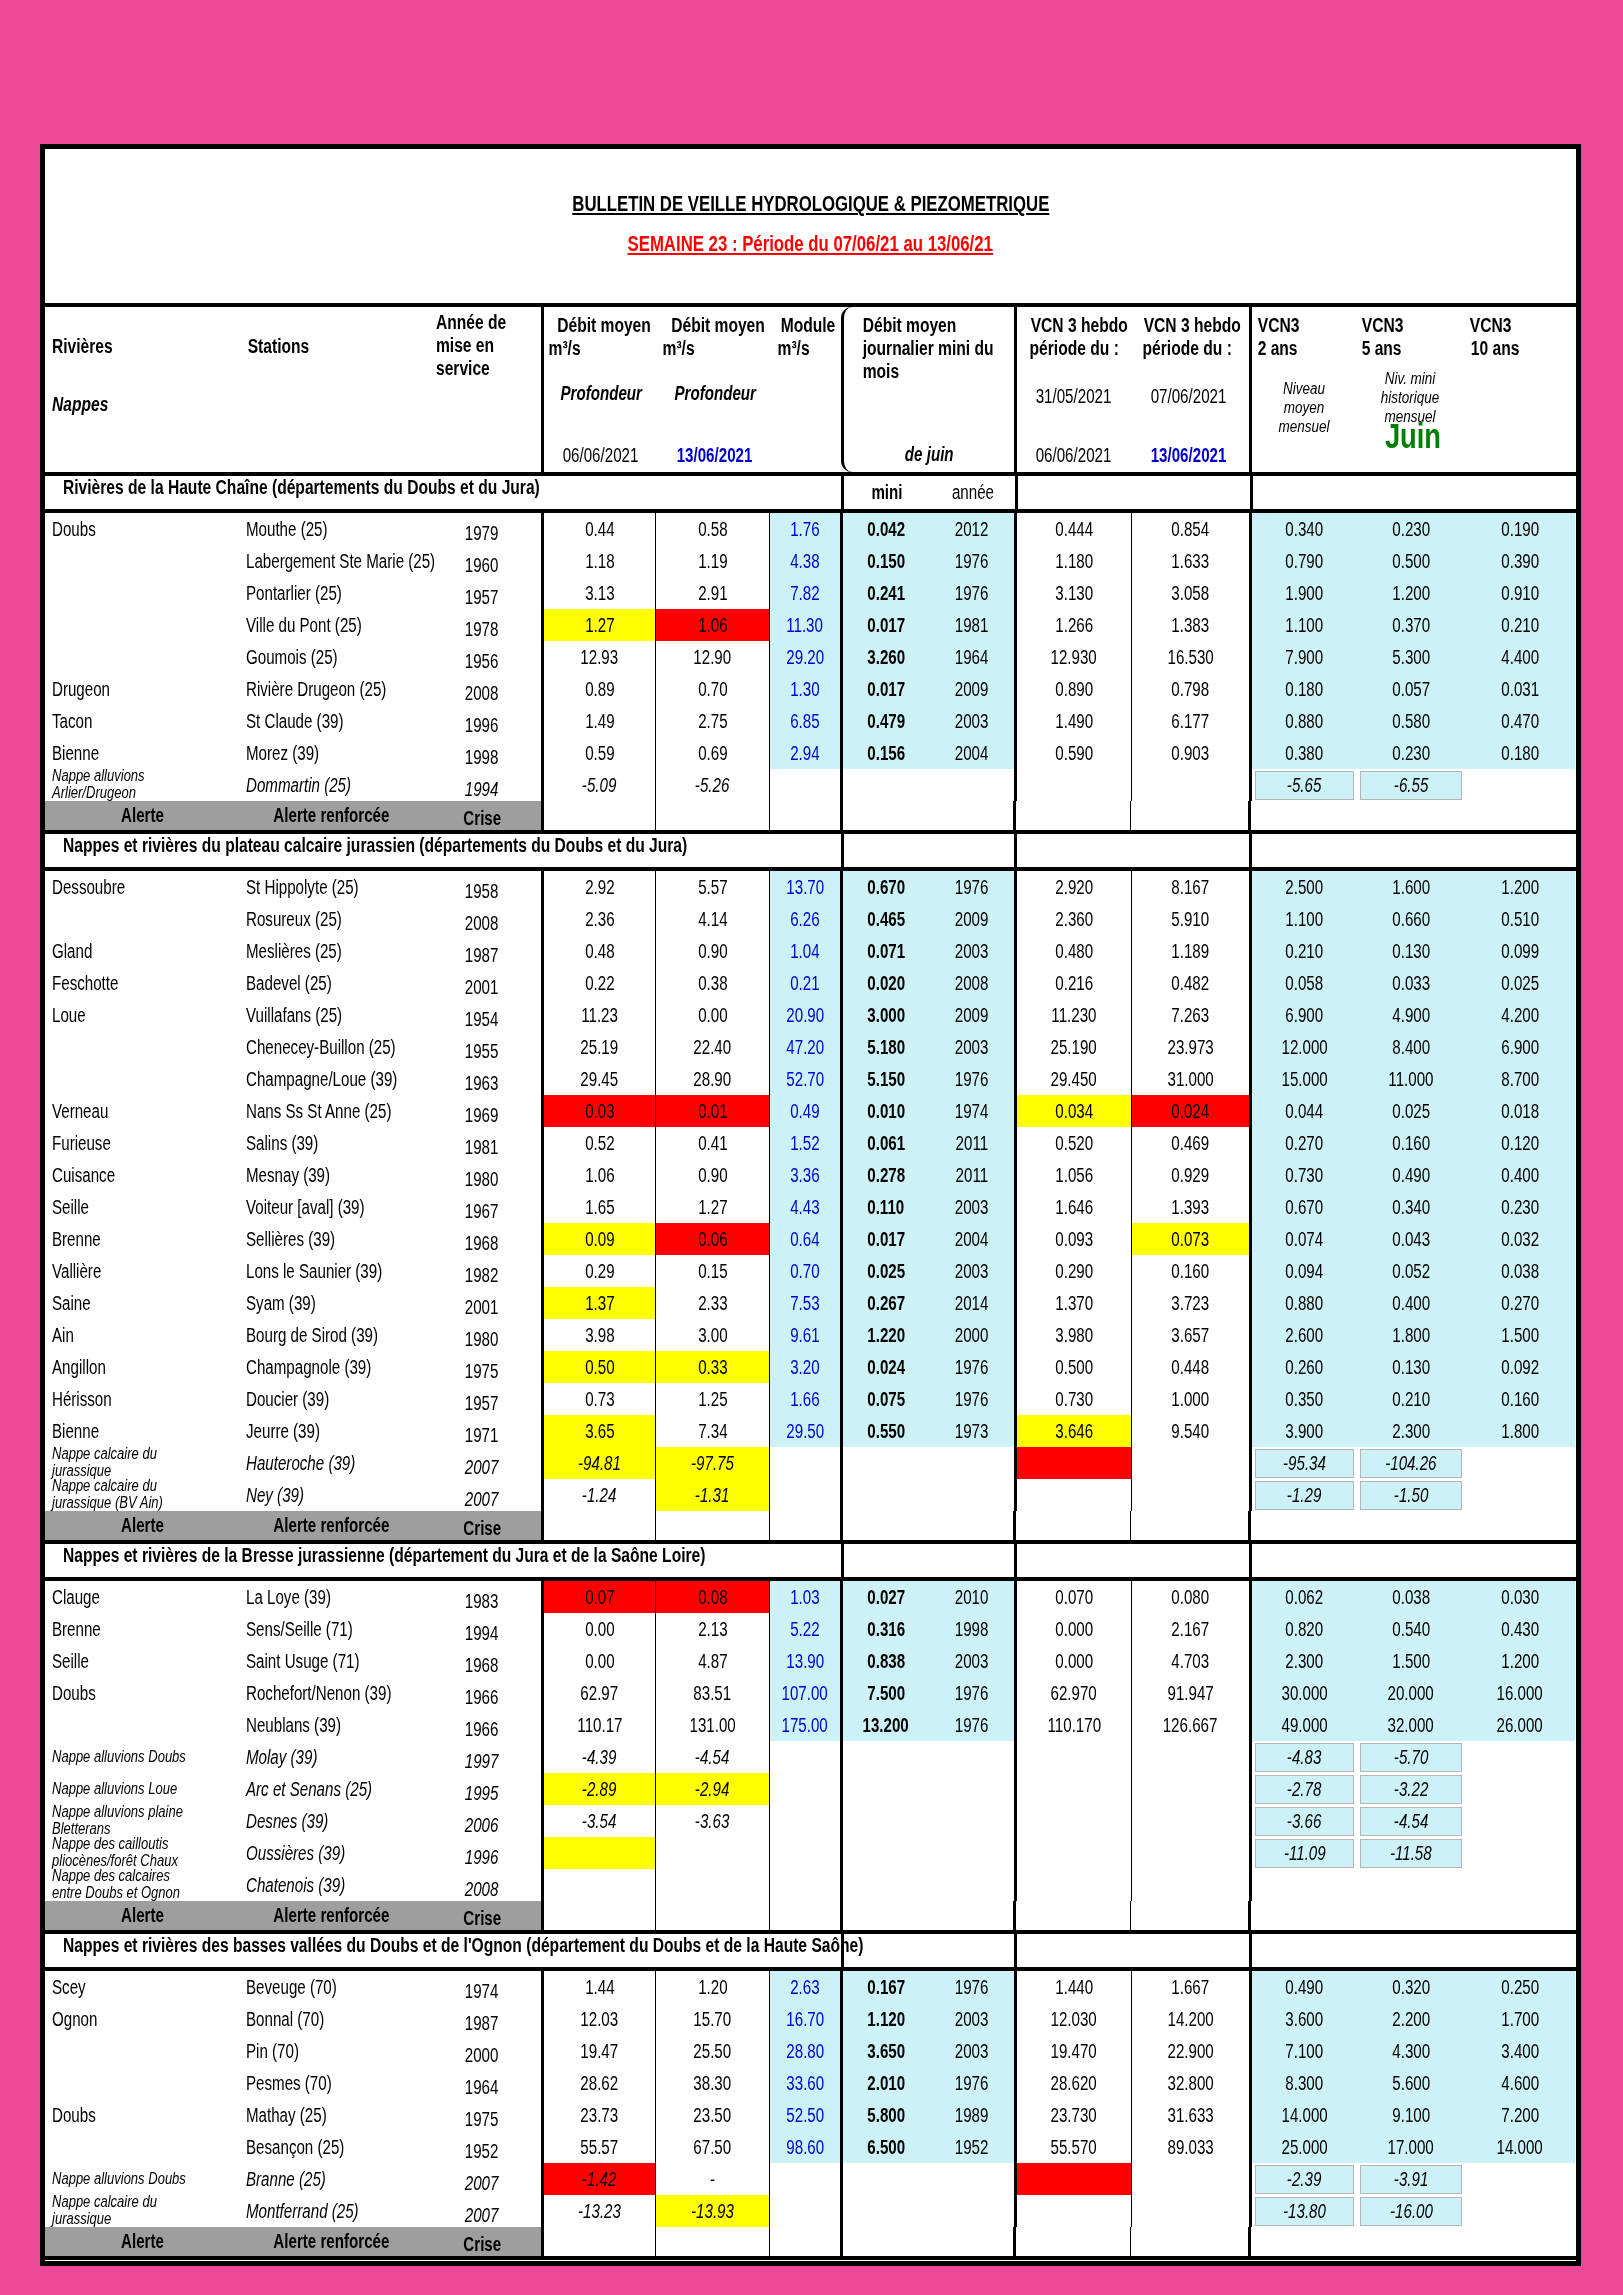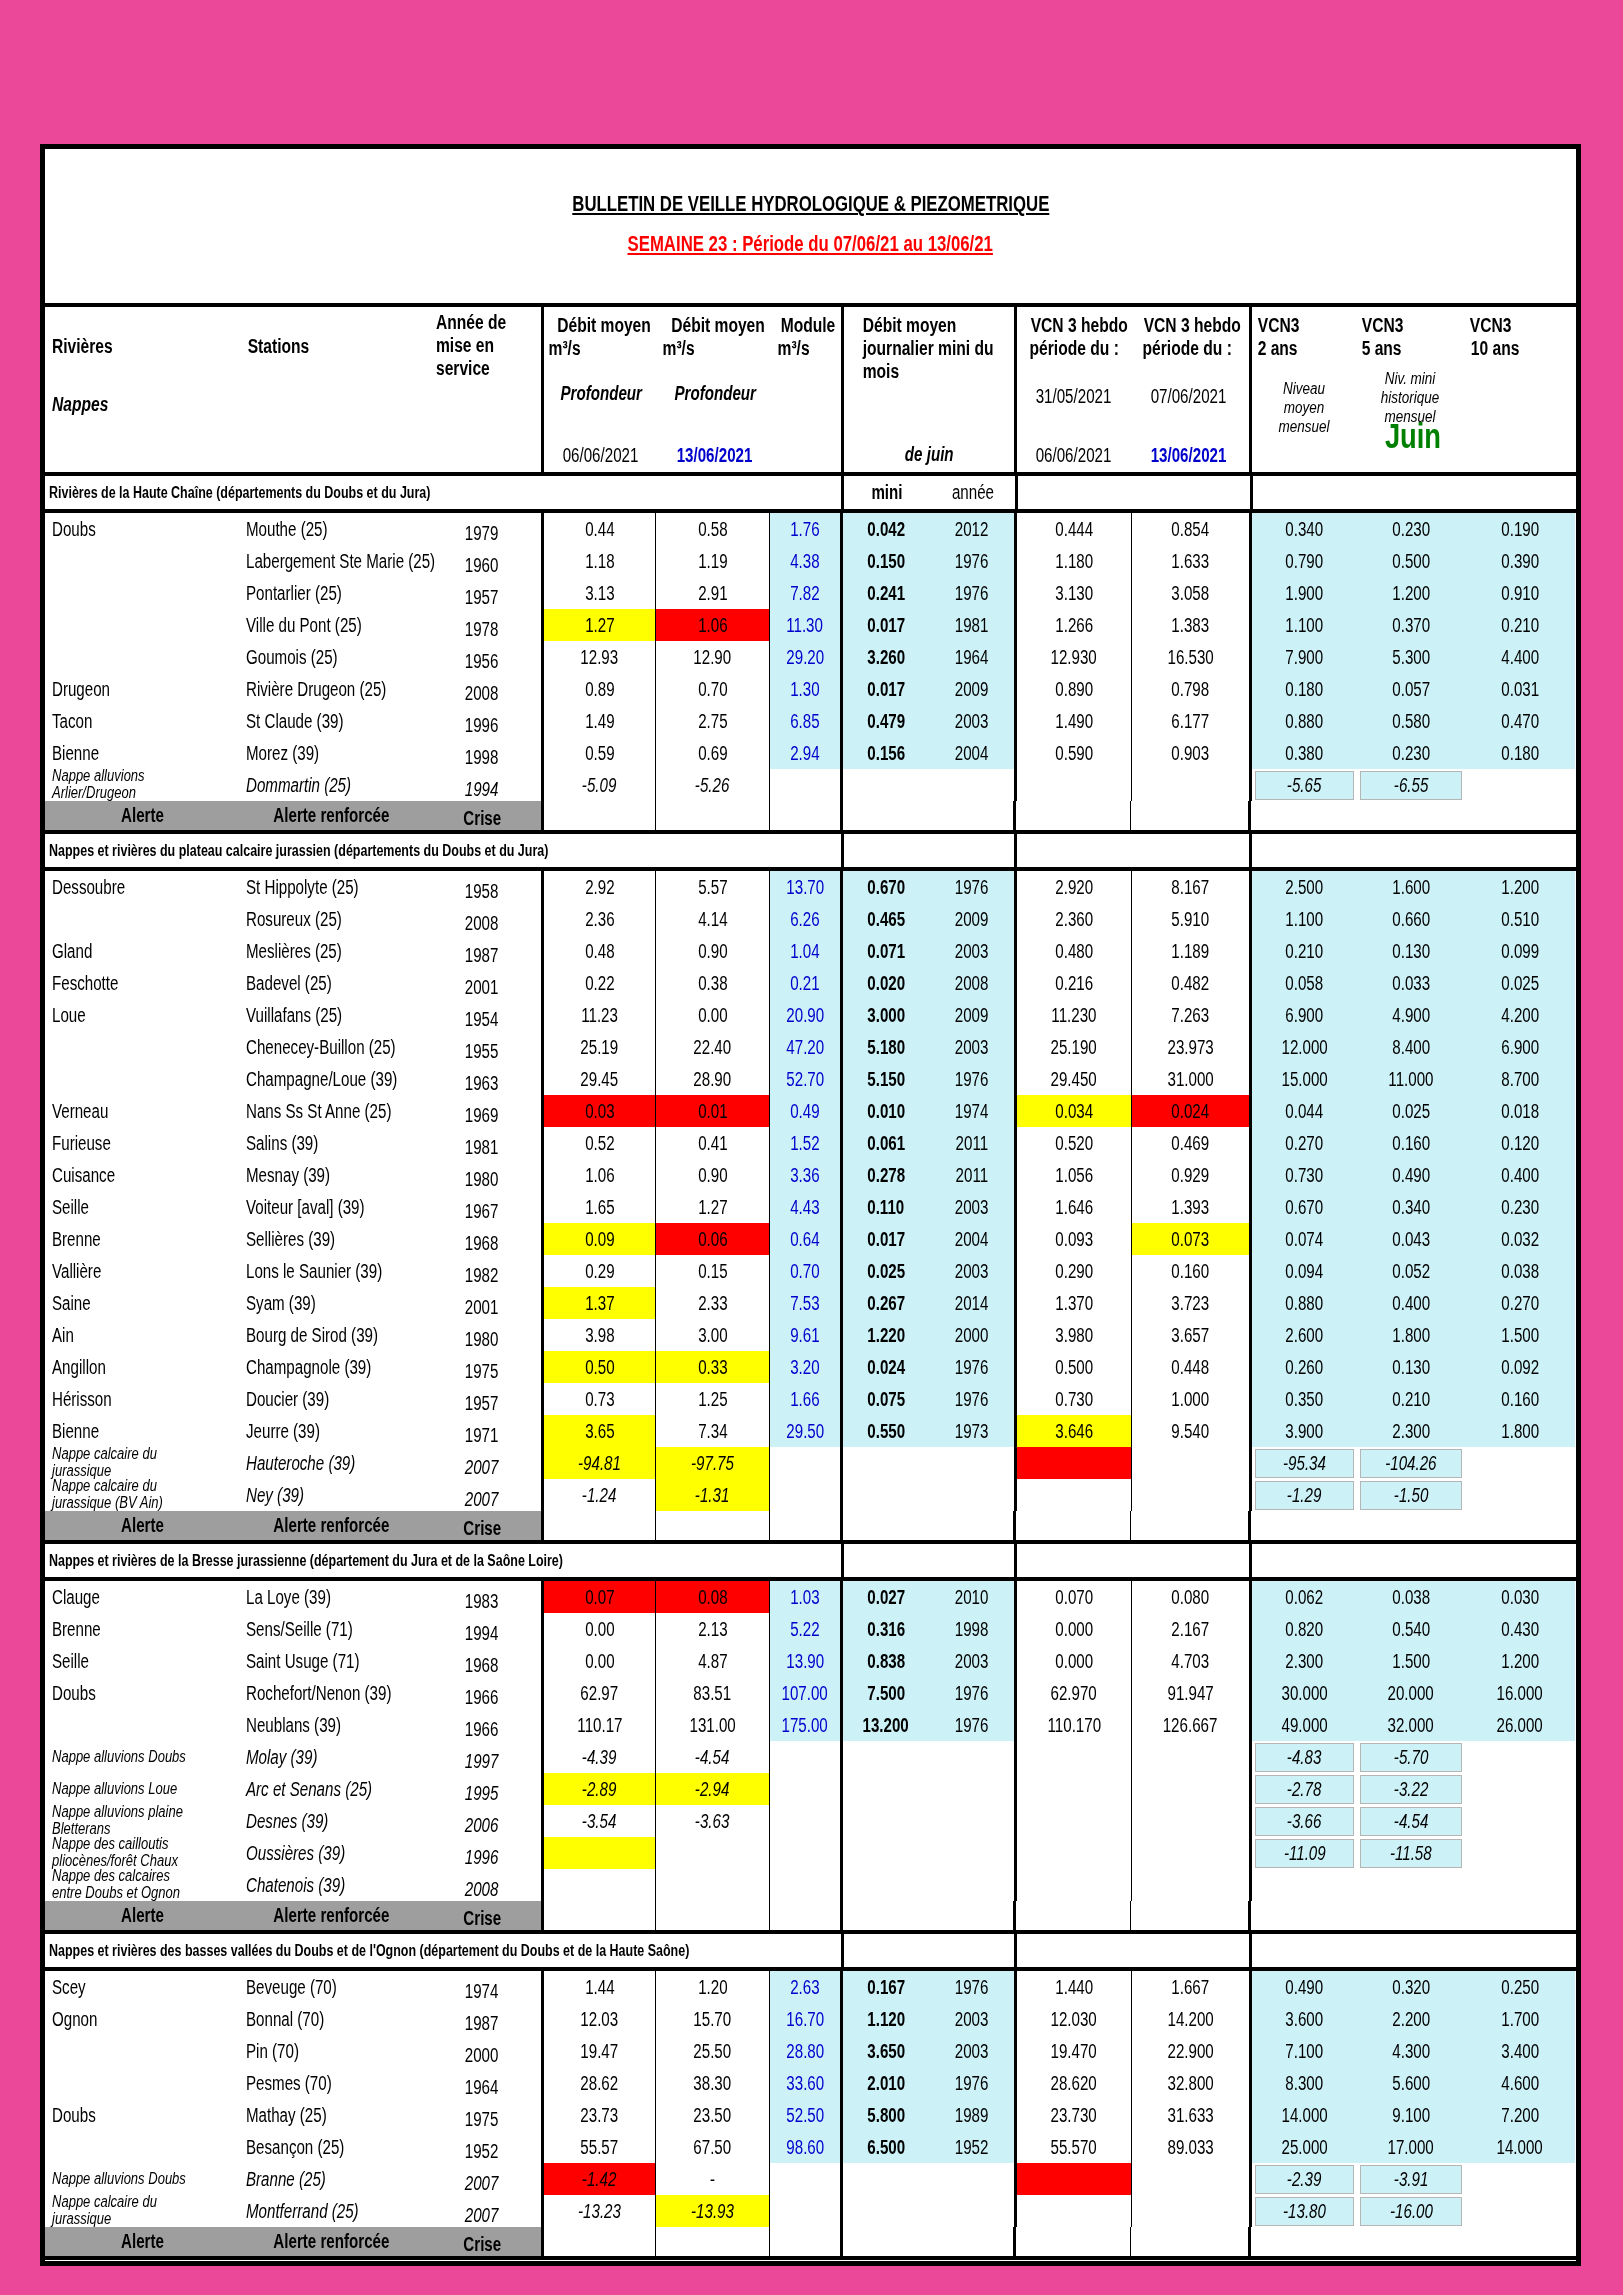--- a/index.html
+++ b/index.html
@@ -14,21 +14,21 @@
   .titleblock{height:154px;position:relative;}
   .t1,.t2{position:absolute;left:0;right:0;text-align:center;font-weight:bold;font-size:21.5px;}
   .t1{top:43px;}
   .t2{top:83px;color:#FF0000;}
   .t1 .cnd,.t2 .cnd{text-decoration:underline;}
   
   .header{display:flex;height:173px;border-top:4.2px solid #000;border-bottom:4.2px solid #000;box-sizing:border-box;}
   .hg{position:relative;height:100%;box-sizing:border-box;}
   .hgA{width:496px;}
   .hgB{width:300px;border-left:3.5px solid #000;}
-  .hgC{width:173px;border-left:3.5px solid #000;}
+  .hgC{width:173px;border-left:3.5px solid #000;border-radius:11px;}
   .hgD{width:235px;border-left:3.5px solid #000;}
   .hgE{width:325px;border-left:3.5px solid #000;}
   .hlbl{position:absolute;text-align:left;font-weight:bold;font-size:20px;line-height:23px;}
   .hmid{position:absolute;text-align:center;font-size:19.4px;line-height:21.5px;}
   .hdate{position:absolute;text-align:center;font-size:19.4px;}
   .it{font-style:italic;}
   .blue{color:#0000CC;}
   .boldtx{font-weight:bold;}
   .pRiv{left:7px;top:28px;text-align:left;}
   .pSta{left:194px;width:184px;top:28px;}
@@ -71,21 +71,21 @@
   .cyan{background:#CCF2F8;}
   .bg-y{background:#FFFF00;}
   .bg-r{background:#FF0000;}
   .bold{font-weight:bold;}
   .sm{font-size:16.7px;line-height:16.7px;white-space:normal;}
   .sm .cnd{white-space:normal;}
   .nbx{width:calc(100% - 5.6px);height:29px;margin:1.4px 2.8px;background:#CCF2F8;border:1.4px solid #b5b5b5;
        display:flex;align-items:center;justify-content:center;box-sizing:border-box;}
   
   .band{display:flex;height:37px;border-bottom:4.2px solid #000;box-sizing:border-box;}
-  .band-title{width:796px;padding-left:4px;font-weight:bold;font-size:16px;display:flex;align-items:center;box-sizing:border-box;}
+  .band-title{width:796px;padding-left:18px;font-weight:bold;font-size:20px;display:flex;align-items:flex-start;box-sizing:border-box;}
   .bcell{box-sizing:border-box;height:100%;display:flex;align-items:center;justify-content:center;font-size:19.4px;}
   
   .legend{display:flex;height:33px;border-bottom:4.2px solid #000;box-sizing:border-box;}
   .legend .lg{background:#9E9E9E;font-weight:bold;}
 </style>
 </head>
 <body>
 
 <div id="page">
   <div id="sheet">

